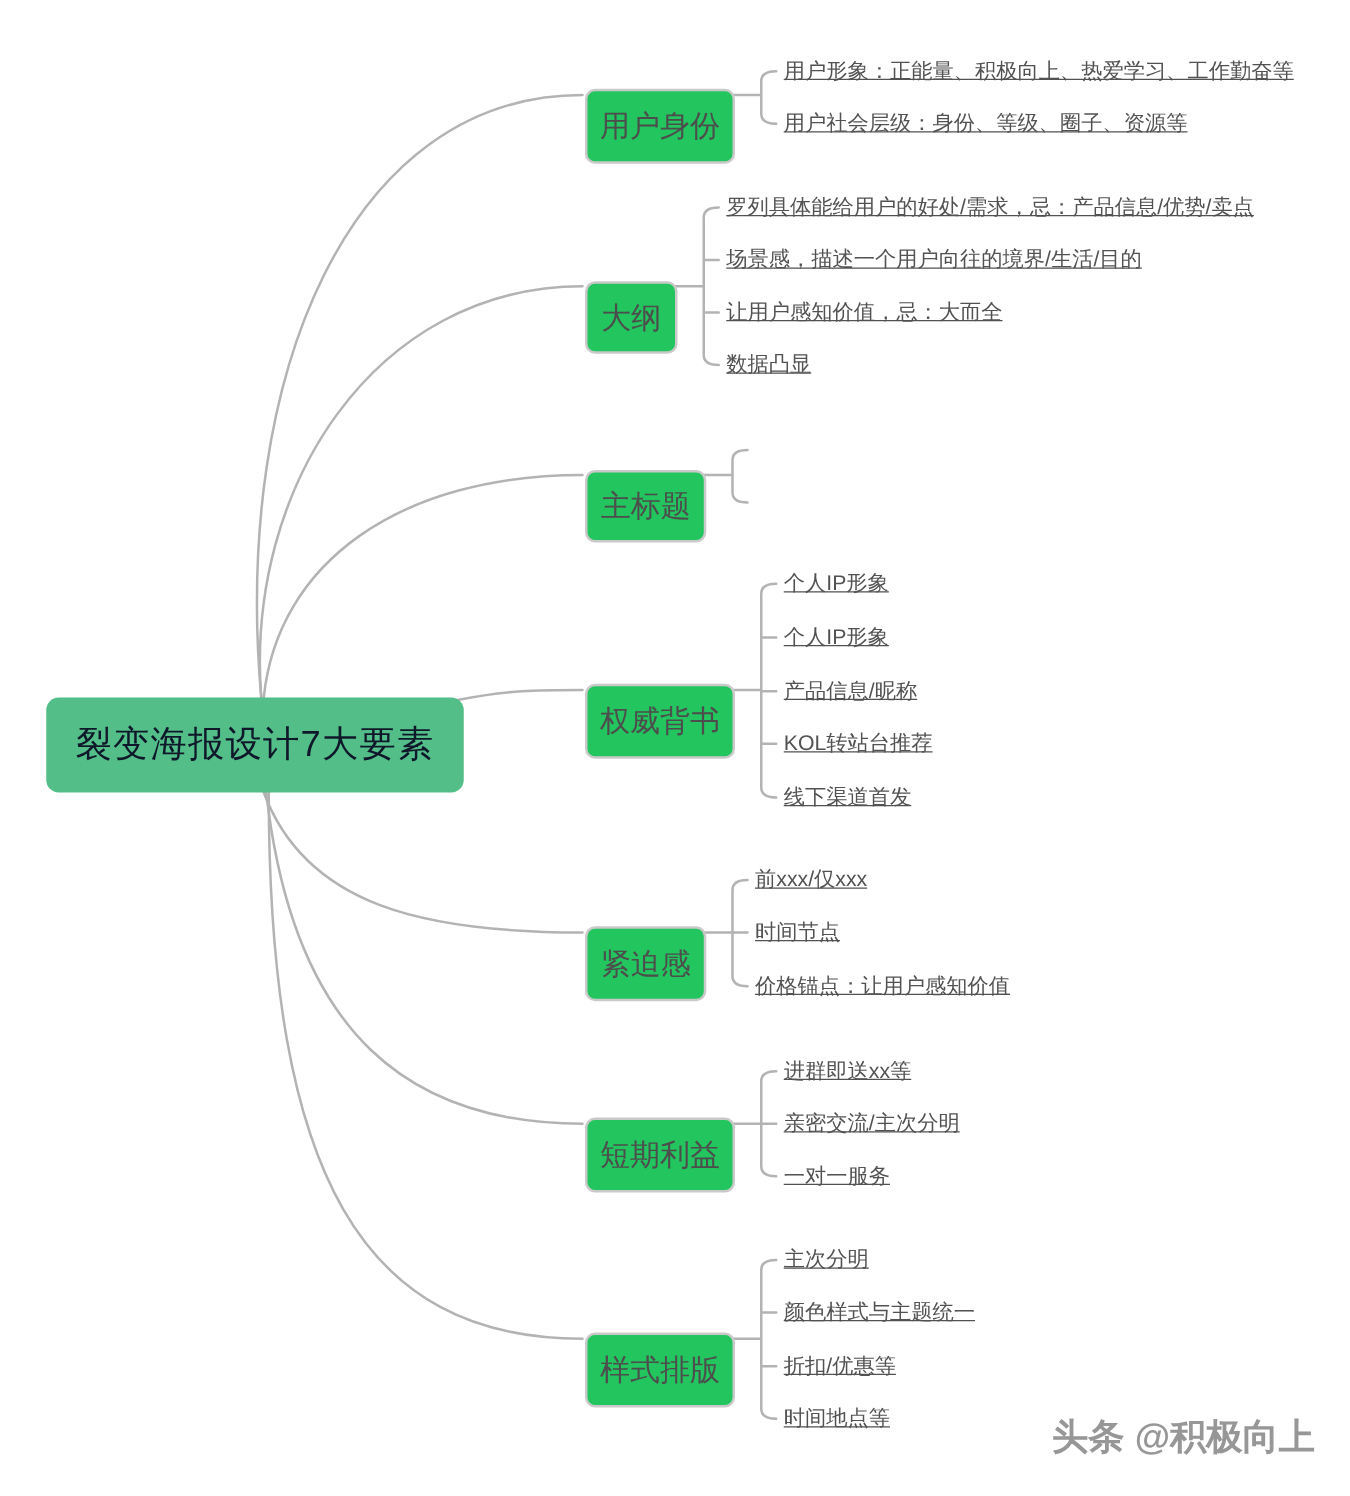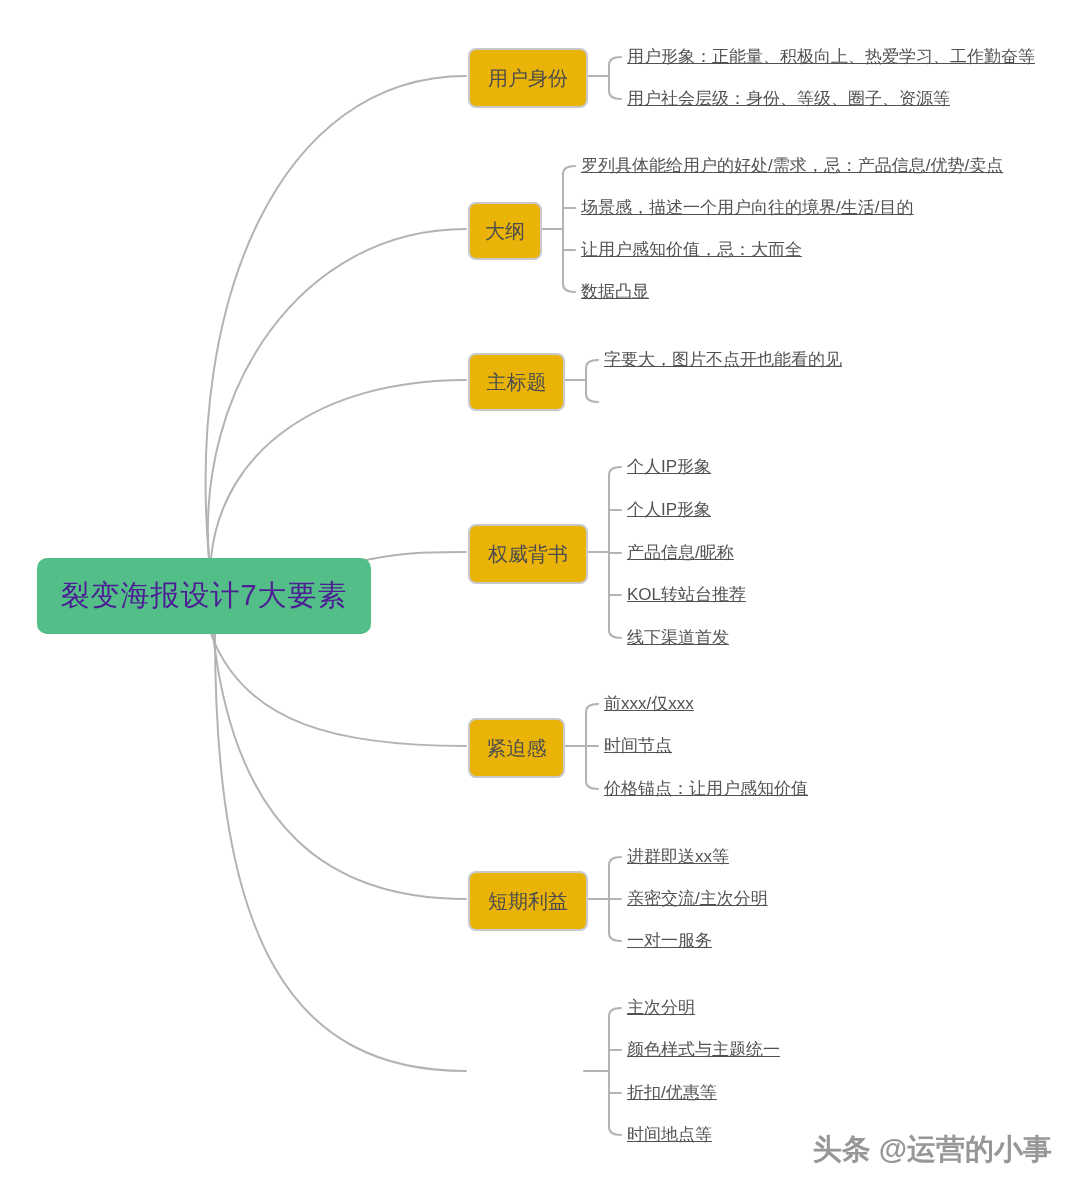--- a/index.html
+++ b/index.html
@@ -22,36 +22,37 @@
   }
   .root-node {
     position: absolute;
     left: 37px; top: 558px;
     width: 334px; height: 76px;
     background: #53be87;
     border-radius: 10px;
     display: flex;
     align-items: center;
     justify-content: center;
-    color: #4c1d95;
+    color: #0f172a;
     font-size: 29px;
     letter-spacing: 1px;
     white-space: nowrap;
   }
   .branch-node {
     position: absolute;
-    background: #eab308;
+    background: #22c55e;
     border: 2px solid #c9c9c9;
     border-radius: 8px;
     display: flex;
     align-items: center;
     justify-content: center;
     color: #4d4d4d;
-    font-size: 20px;
+    font-size: 24px;
     white-space: nowrap;
+    margin-top: 23px;
   }
   .leaf {
     position: absolute;
     height: 24px;
     line-height: 24px;
     font-size: 17px;
     color: #525252;
     white-space: nowrap;
     text-decoration: underline;
   }
@@ -96,39 +97,39 @@
   <div class="leaf" style="left:627px;top:45px">用户形象：正能量、积极向上、热爱学习、工作勤奋等</div>
   <div class="leaf" style="left:627px;top:87px">用户社会层级：身份、等级、圈子、资源等</div>
 
   <div class="branch-node" style="left:468px;top:202px;width:70px;height:54px">大纲</div>
   <div class="leaf" style="left:581px;top:154px">罗列具体能给用户的好处/需求，忌：产品信息/优势/卖点</div>
   <div class="leaf" style="left:581px;top:196px">场景感，描述一个用户向往的境界/生活/目的</div>
   <div class="leaf" style="left:581px;top:238px">让用户感知价值，忌：大而全</div>
   <div class="leaf" style="left:581px;top:280px">数据凸显</div>
 
   <div class="branch-node" style="left:468px;top:353px;width:93px;height:54px">主标题</div>
-  <div class="leaf" style="left:604px;top:348px">字要大，图片不点开也能看的见</div>
 
   <div class="branch-node" style="left:468px;top:524px;width:116px;height:56px">权威背书</div>
   <div class="leaf" style="left:627px;top:455px">个人IP形象</div>
   <div class="leaf" style="left:627px;top:498px">个人IP形象</div>
   <div class="leaf" style="left:627px;top:541px">产品信息/昵称</div>
   <div class="leaf" style="left:627px;top:583px">KOL转站台推荐</div>
   <div class="leaf" style="left:627px;top:626px">线下渠道首发</div>
 
   <div class="branch-node" style="left:468px;top:718px;width:93px;height:56px">紧迫感</div>
   <div class="leaf" style="left:604px;top:692px">前xxx/仅xxx</div>
   <div class="leaf" style="left:604px;top:734px">时间节点</div>
   <div class="leaf" style="left:604px;top:777px">价格锚点：让用户感知价值</div>
 
   <div class="branch-node" style="left:468px;top:871px;width:116px;height:56px">短期利益</div>
   <div class="leaf" style="left:627px;top:845px">进群即送xx等</div>
   <div class="leaf" style="left:627px;top:887px">亲密交流/主次分明</div>
   <div class="leaf" style="left:627px;top:929px">一对一服务</div>
 
+  <div class="branch-node" style="left:468px;top:1043px;width:116px;height:56px">样式排版</div>
   <div class="leaf" style="left:627px;top:996px">主次分明</div>
   <div class="leaf" style="left:627px;top:1038px">颜色样式与主题统一</div>
   <div class="leaf" style="left:627px;top:1081px">折扣/优惠等</div>
   <div class="leaf" style="left:627px;top:1123px">时间地点等</div>
 
-  <div class="watermark">头条 @运营的小事</div>
+  <div class="watermark">头条 @积极向上</div>
 
 </div>
 
 </body></html>

